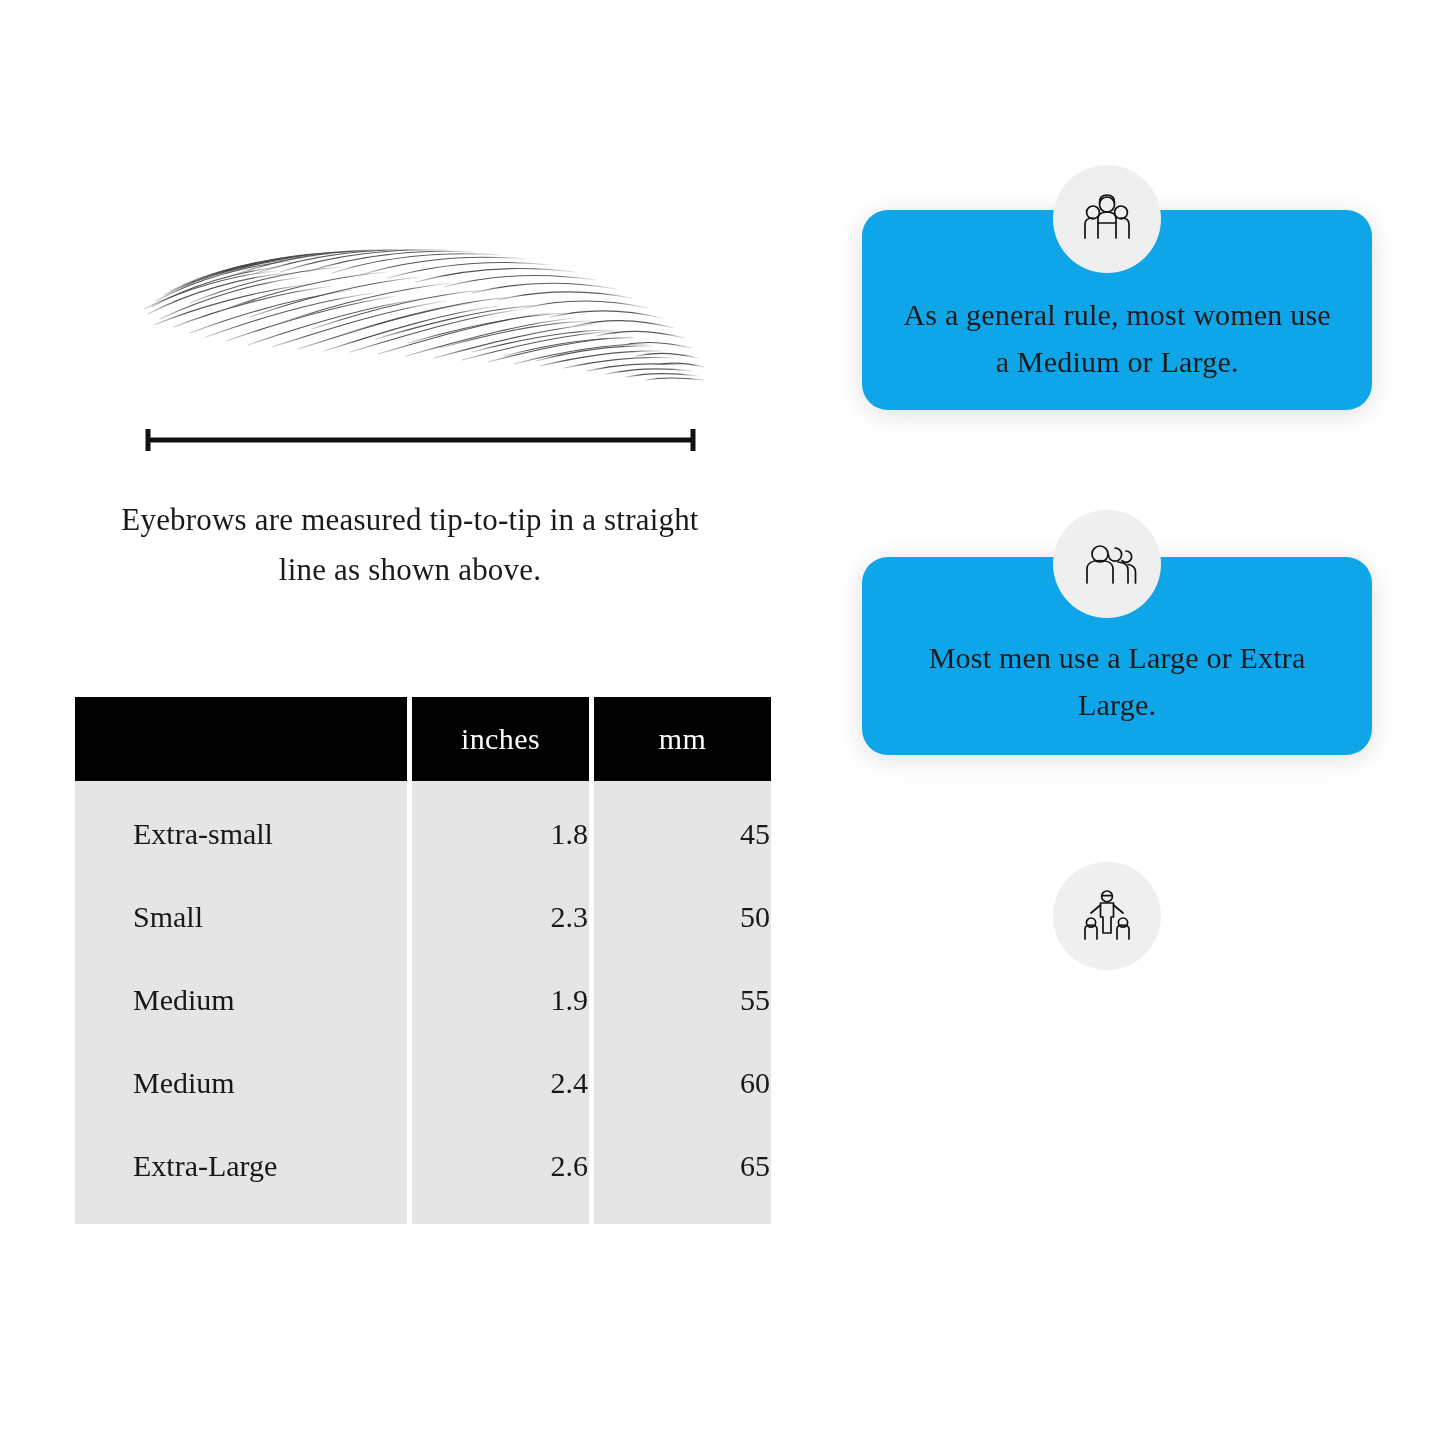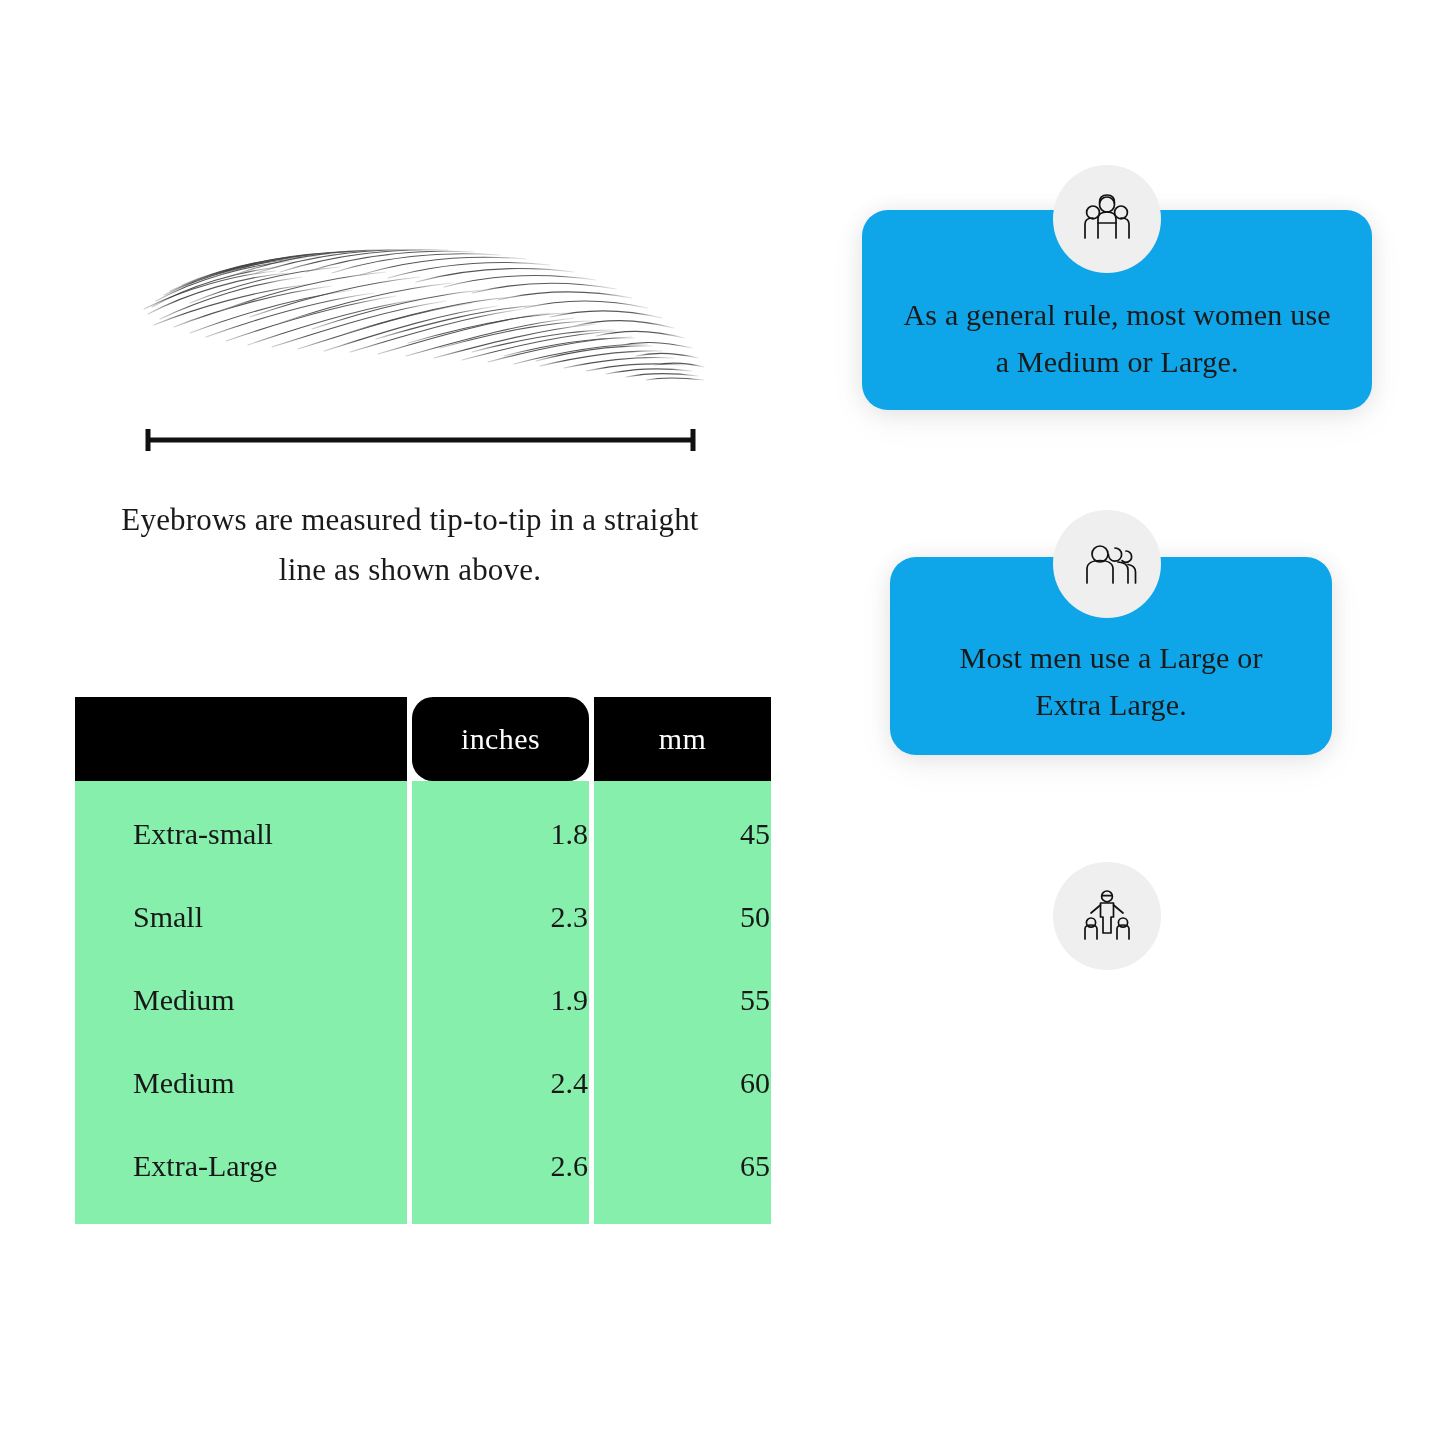--- a/index.html
+++ b/index.html
@@ -79,25 +79,25 @@
     font-weight: normal;
     font-size: 30px;
     height: 82px;
     vertical-align: middle;
     text-align: center;
     letter-spacing: 0.4px;
   }
   .size-table th.label-head {
     width: 330px;
   }
-  .size-table th.inches-head { width: 175px; border-radius: 21px; }
+  .size-table th.inches-head { width: 175px; }
   .size-table th.mm-head { width: 175px; }
 
   .size-table td {
-    background: #86efac;
+    background: #e5e5e5;
     font-size: 30px;
     height: 81px;
     vertical-align: middle;
     color: #181818;
   }
   .size-table td.name {
     text-align: left;
     padding-left: 58px;
   }
   .size-table td.num {
@@ -114,21 +114,21 @@
 
   .info-card {
     position: absolute;
     background: #0ea5e9;
     border-radius: 26px;
     box-shadow: 0 2px 22px rgba(0,0,0,0.085), 0 10px 38px rgba(0,0,0,0.05);
     text-align: center;
     box-sizing: border-box;
   }
   .card-1 { left: 55px; top: 210px; width: 510px; height: 200px; }
-  .card-2 { left: 55px; top: 557px; width: 442px; height: 198px; margin-left: 28px; }
+  .card-2 { left: 55px; top: 557px; width: 510px; height: 198px; }
   .card-3 { left: 55px; top: 888px; width: 510px; height: 382px; }
 
   .card-text {
     position: absolute;
     left: 40px;
     right: 40px;
     font-size: 30px;
     line-height: 1.56;
     color: #1a1a1a;
     letter-spacing: 0.2px;

